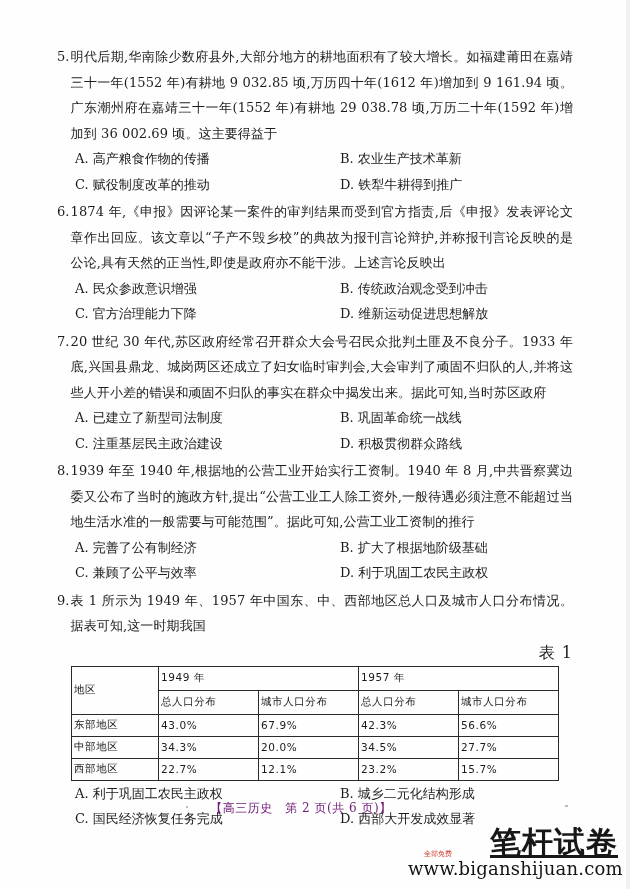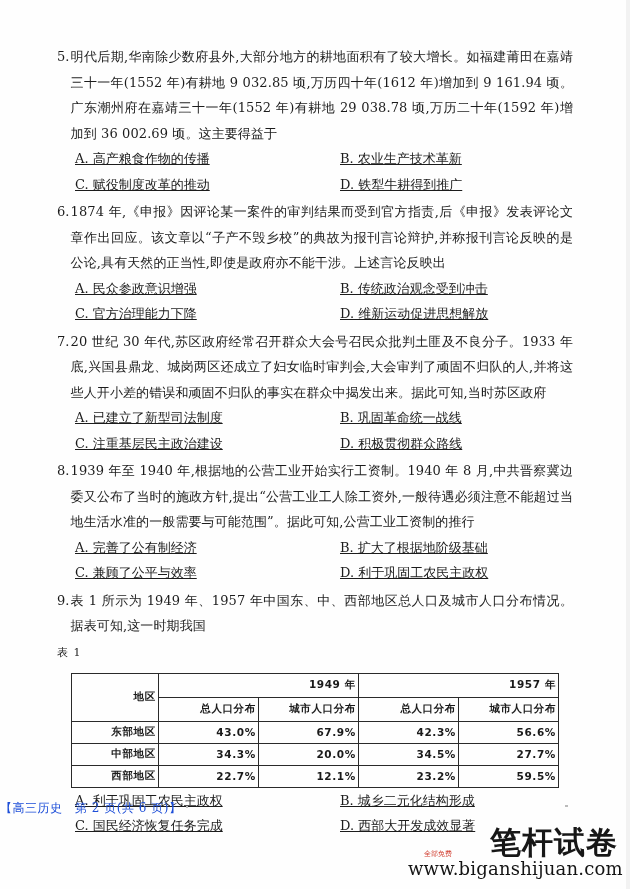--- a/index.html
+++ b/index.html
@@ -47,78 +47,78 @@
     text-align: justify;
     text-justify: inter-ideograph;
     text-align-last: left;
   }
   .options {
     display: flex;
     flex-wrap: wrap;
     padding-left: 18px;
     font-size: 13.0px;
     line-height: 25.5px;
-    text-decoration: underline;
   }
   .opt {
     width: 50%;
     box-sizing: border-box;
     white-space: nowrap;
   }
   .opt-b, .opt-d {
     padding-left: 16px;
   }
   
   .table-caption {
-    text-align: left;
-    font-size: 11px;
+    text-align: right;
+    font-size: 16px;
     line-height: 20px;
     margin-top: 4px;
-    margin-bottom: 10px;
+    margin-bottom: 3px;
     letter-spacing: 1px;
   }
   .data-table-wrap {
     display: flex;
     justify-content: center;
   }
   table.data-table {
     border-collapse: collapse;
     width: 488px;
     font-size: 10.5px;
     font-family: "DejaVu Sans", "Liberation Sans", sans-serif;
     color: #1a1a1a;
   }
   table.data-table th,
   table.data-table td {
     border: 1px solid #2a2a2a;
-    text-align: right;
+    text-align: left;
     vertical-align: middle;
     padding: 3px 2px;
-    font-weight: bold;
+    font-weight: normal;
     letter-spacing: 0.6px;
   }
   table.data-table thead th {
     height: 17px;
   }
   table.data-table tbody td {
     height: 15px;
     margin-top: 22px;
   }
   .col-region { width: 88px; }
   .col-data { width: 100px; }
   .region-cell { letter-spacing: 1px; }
   
   .footer {
     position: absolute;
     left: 0;
     top: 800px;
     width: 602px;
+    text-align: center;
     font-size: 12px;
     letter-spacing: 0.5px;
-    color: #1d4ed8;
+    color: #701a75;
   }
   .footer-dot-left {
     position: absolute;
     left: 186px;
     top: 806px;
     width: 2px;
     height: 2px;
     background: #bbb;
   }
   .footer-dot-right {
@@ -138,20 +138,21 @@
   }
   .wm-cn {
     font-family: "DejaVu Sans", "Liberation Sans", sans-serif;
     font-weight: bold;
     font-size: 31px;
     line-height: 33px;
     letter-spacing: 1px;
     color: #171717;
     text-align: right;
     padding-right: 4px;
+    text-decoration: underline;
   }
   .wm-url {
     font-family: "DejaVu Serif", "Liberation Serif", serif;
     font-size: 18px;
     line-height: 20px;
     letter-spacing: 0.2px;
     color: #141414;
     text-align: right;
     padding-right: 2px;
   }
@@ -272,21 +273,21 @@
               <td>34.3%</td>
               <td>20.0%</td>
               <td>34.5%</td>
               <td>27.7%</td>
             </tr>
             <tr>
               <td class="region-cell">西部地区</td>
               <td>22.7%</td>
               <td>12.1%</td>
               <td>23.2%</td>
-              <td>59.5%</td>
+              <td>15.7%</td>
             </tr>
           </tbody>
         </table>
       </div>
 
       <div class="options">
         <div class="opt opt-a">A. 利于巩固工农民主政权</div>
         <div class="opt opt-b">B. 城乡二元化结构形成</div>
         <div class="opt opt-c">C. 国民经济恢复任务完成</div>
         <div class="opt opt-d">D. 西部大开发成效显著</div>

